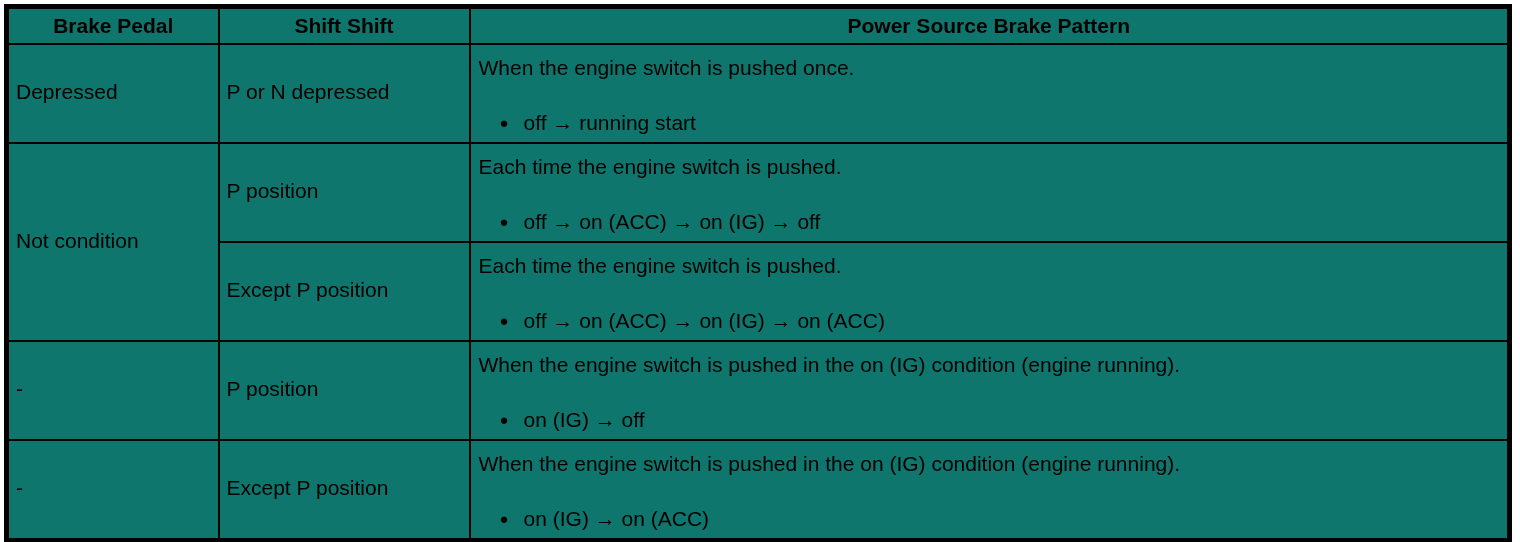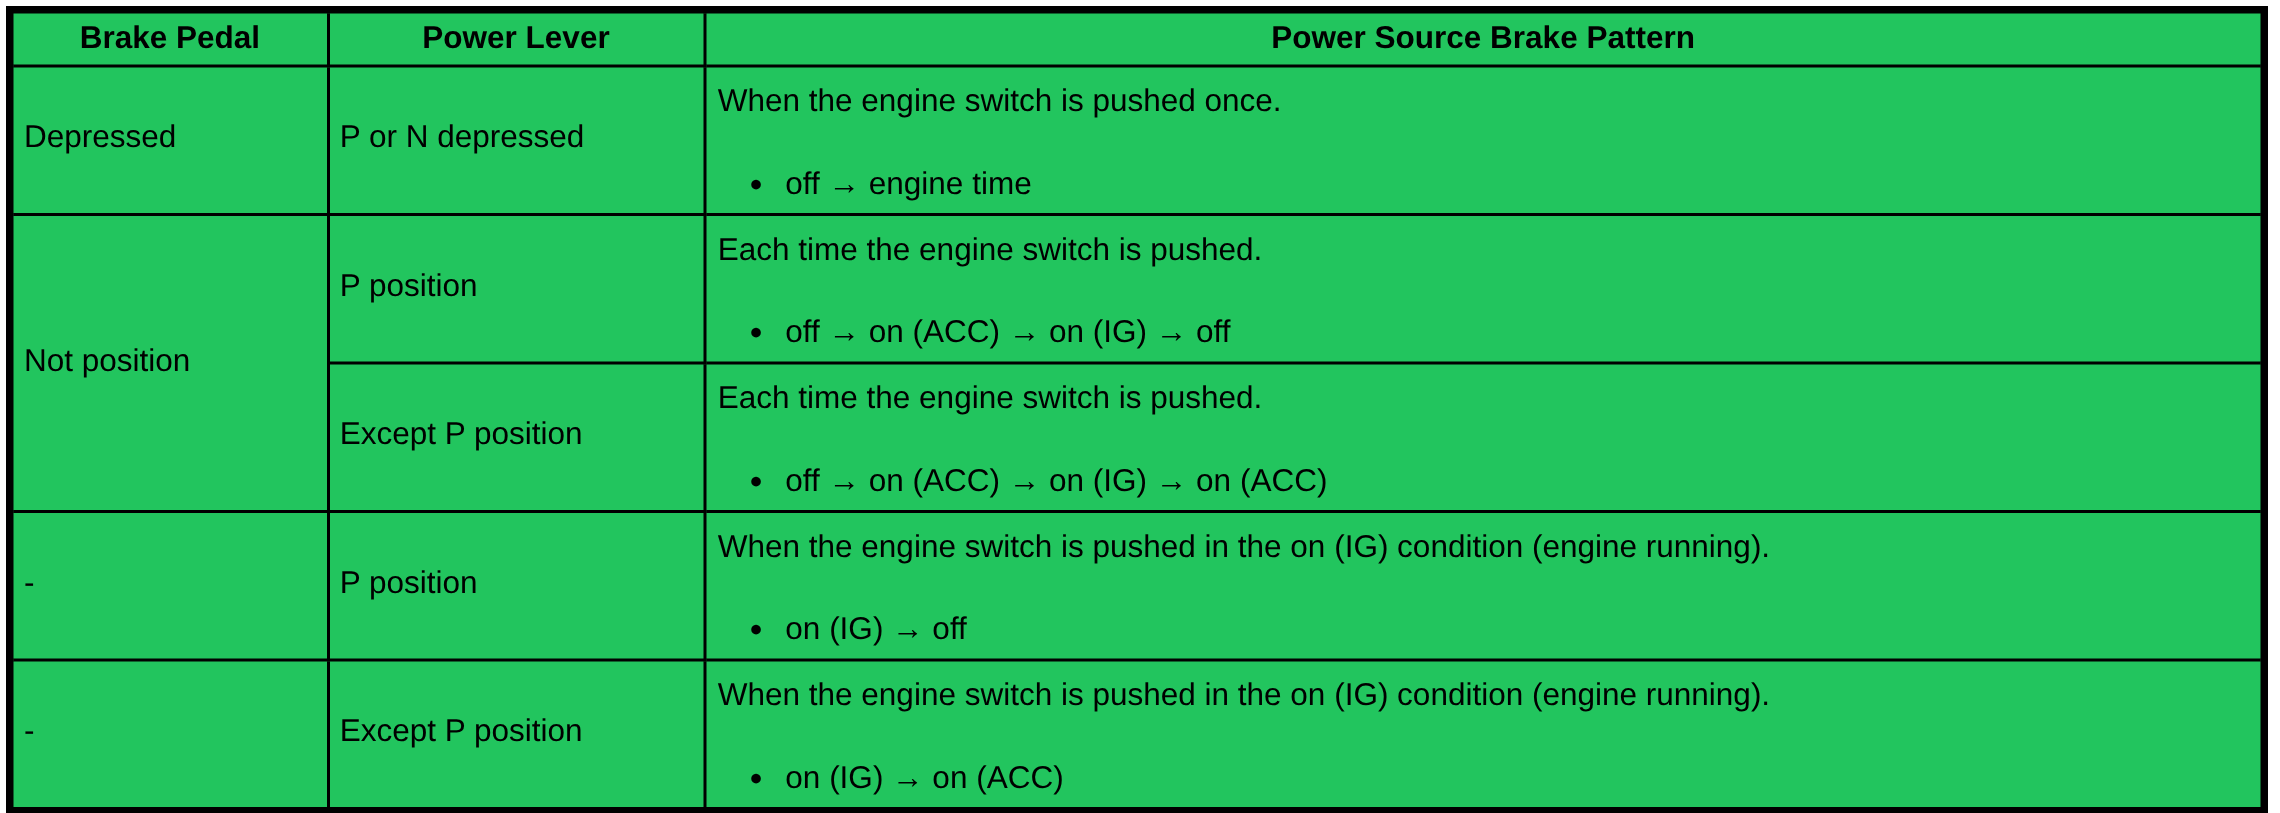--- a/index.html
+++ b/index.html
@@ -13,21 +13,21 @@
     height: 542px;
     font-family: "Liberation Sans", sans-serif;
     color: #000000;
     overflow: hidden;
   }
   table.manual-table {
     border-collapse: collapse;
     table-layout: fixed;
     width: 1508px;
     margin: 4px 4px 0 4px;
-    background: #22c55e;
+    background: #0f766e;
   }
   table.manual-table { border: 5px solid #000; }
   table.manual-table th,
   table.manual-table td {
     border: 2px solid #000;
   }
   th.hdr {
     font-size: 21px;
     font-weight: bold;
     text-align: center;
@@ -66,38 +66,38 @@
 
 <table class="manual-table">
   <colgroup>
     <col style="width:212px">
     <col style="width:251px">
     <col>
   </colgroup>
   <thead>
     <tr>
       <th class="hdr">Brake Pedal</th>
-      <th class="hdr">Power Lever</th>
+      <th class="hdr">Shift Shift</th>
       <th class="hdr">Power Source Brake Pattern</th>
     </tr>
   </thead>
   <tbody>
     <tr class="data-row data-row-first">
       <td>Depressed</td>
       <td>P or N depressed</td>
       <td class="pattern-cell">
         <div class="cond-line">When the engine switch is pushed once.</div>
         <div class="seq-line">
           <span class="bullet">●</span>
-          <span>off → engine time</span>
+          <span>off → running start</span>
         </div>
       </td>
     </tr>
     <tr class="data-row">
-      <td rowspan="2">Not position</td>
+      <td rowspan="2">Not condition</td>
       <td>P position</td>
       <td class="pattern-cell">
         <div class="cond-line">Each time the engine switch is pushed.</div>
         <div class="seq-line">
           <span class="bullet">●</span>
           <span>off → on (ACC) → on (IG) → off</span>
         </div>
       </td>
     </tr>
     <tr class="data-row">

